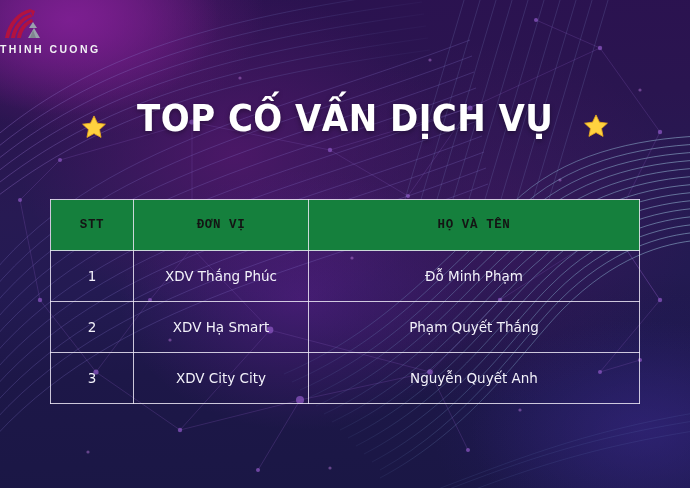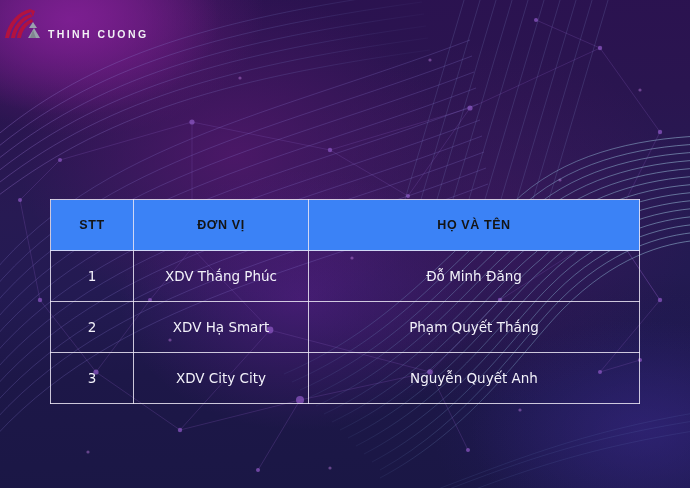--- a/index.html
+++ b/index.html
@@ -26,21 +26,21 @@
       radial-gradient(ellipse 330px 200px at 96% 88%,  rgba(40,30,110,0.6) 0%, rgba(40,30,110,0) 70%),
       linear-gradient(178deg, #2b1250 0%, #2a1550 22%, #271a53 42%, #231a52 58%, #1d1748 74%, #1a1745 100%);
   }
   .svg-layer {
     position:absolute; inset:0; width:690px; height:488px;
   }
 
   
   .logo-wrap {
     position:absolute; top: 8px; left: 0; right: 0;
-    display:flex; flex-direction:row; align-items:flex-end;
+    display:flex; flex-direction:column; align-items:flex-start;
   }
   .logo-mark { width: 48px; height: 32px; display:block; }
   .logo-text {
     margin-top: 3px;
     color: #f2f2f5;
     font-size: 10.5px;
     font-weight: bold;
     letter-spacing: 2.4px;
     font-family: "Liberation Sans", sans-serif;
   }
@@ -74,27 +74,27 @@
     width: 100%; height: 100%;
     border-collapse: collapse;
     table-layout: fixed;
   }
   table.rank th, table.rank td {
     border: 1px solid rgba(235,230,245,0.85);
     text-align: center;
     vertical-align: middle;
   }
   table.rank thead th {
-    background: #3b82f6;
+    background: #15803d;
     color: #141414;
     font-size: 12.5px;
     font-weight: bold;
     letter-spacing: 0.6px;
     height: 48px;
-    font-family: Liberation Sans, sans-serif;
+    font-family: Liberation Mono, monospace;
   }
   table.rank tbody td {
     background: transparent;
     color: #f3f2fa;
     font-size: 13.5px;
     font-weight: normal;
     height: 48px;
     font-family: "DejaVu Sans", sans-serif;
   }
   col.c-stt  { width: 83px; }
@@ -291,40 +291,49 @@
       <path d="M31 6 C 21 9, 13 18, 11 30 L 15 30 C 17 20, 23 12, 32 9 Z" fill="#b3123f"></path>
       <path d="M32 11 C 24 14, 18 21, 17 30 L 21 30 C 22 23, 26 17, 33 14 Z" fill="#b3123f"></path>
       <path d="M30 1 L 35 3 L 33 9 Z" fill="#b3123f"></path>
       <path d="M33 14 L 37 20 L 29 20 Z" fill="#9aa0ad"></path>
       <path d="M34 20 L 40 30 L 28 30 Z" fill="#9aa0ad"></path>
       <path d="M33 22 L 36 30 L 30 30 Z" fill="#7f858f"></path>
     </svg>
     <div class="logo-text">THINH CUONG</div>
   </div>
 
+  <div class="title-row">
+    <svg class="star star-left" viewBox="0 0 24 24">
+      <polygon points="12,1.8 15.2,8.5 22.5,9.4 17.1,14.4 18.5,21.6 12,18 5.5,21.6 6.9,14.4 1.5,9.4 8.8,8.5" fill="#ffd23f" stroke="#e8a81d" stroke-width="0.8" stroke-linejoin="round"></polygon>
+    </svg>
+    <div class="headline">TOP CỐ VẤN DỊCH VỤ</div>
+    <svg class="star star-right" viewBox="0 0 24 24">
+      <polygon points="12,1.8 15.2,8.5 22.5,9.4 17.1,14.4 18.5,21.6 12,18 5.5,21.6 6.9,14.4 1.5,9.4 8.8,8.5" fill="#ffd23f" stroke="#e8a81d" stroke-width="0.8" stroke-linejoin="round"></polygon>
+    </svg>
+  </div>
 
   <div class="table-wrap">
     <table class="rank">
       <colgroup>
         <col class="c-stt">
           <col class="c-unit">
           <col class="c-name">
       </colgroup>
       <thead>
         <tr>
           <th>STT</th>
           <th>ĐƠN VỊ</th>
           <th>HỌ VÀ TÊN</th>
         </tr>
       </thead>
       <tbody>
         <tr>
           <td>1</td>
           <td>XDV Thắng Phúc</td>
-          <td>Đỗ Minh Đăng</td>
+          <td>Đỗ Minh Phạm</td>
         </tr>
         <tr>
           <td>2</td>
           <td>XDV Hạ Smart</td>
           <td>Phạm Quyết Thắng</td>
         </tr>
         <tr>
           <td>3</td>
           <td>XDV City City</td>
           <td>Nguyễn Quyết Anh</td>

